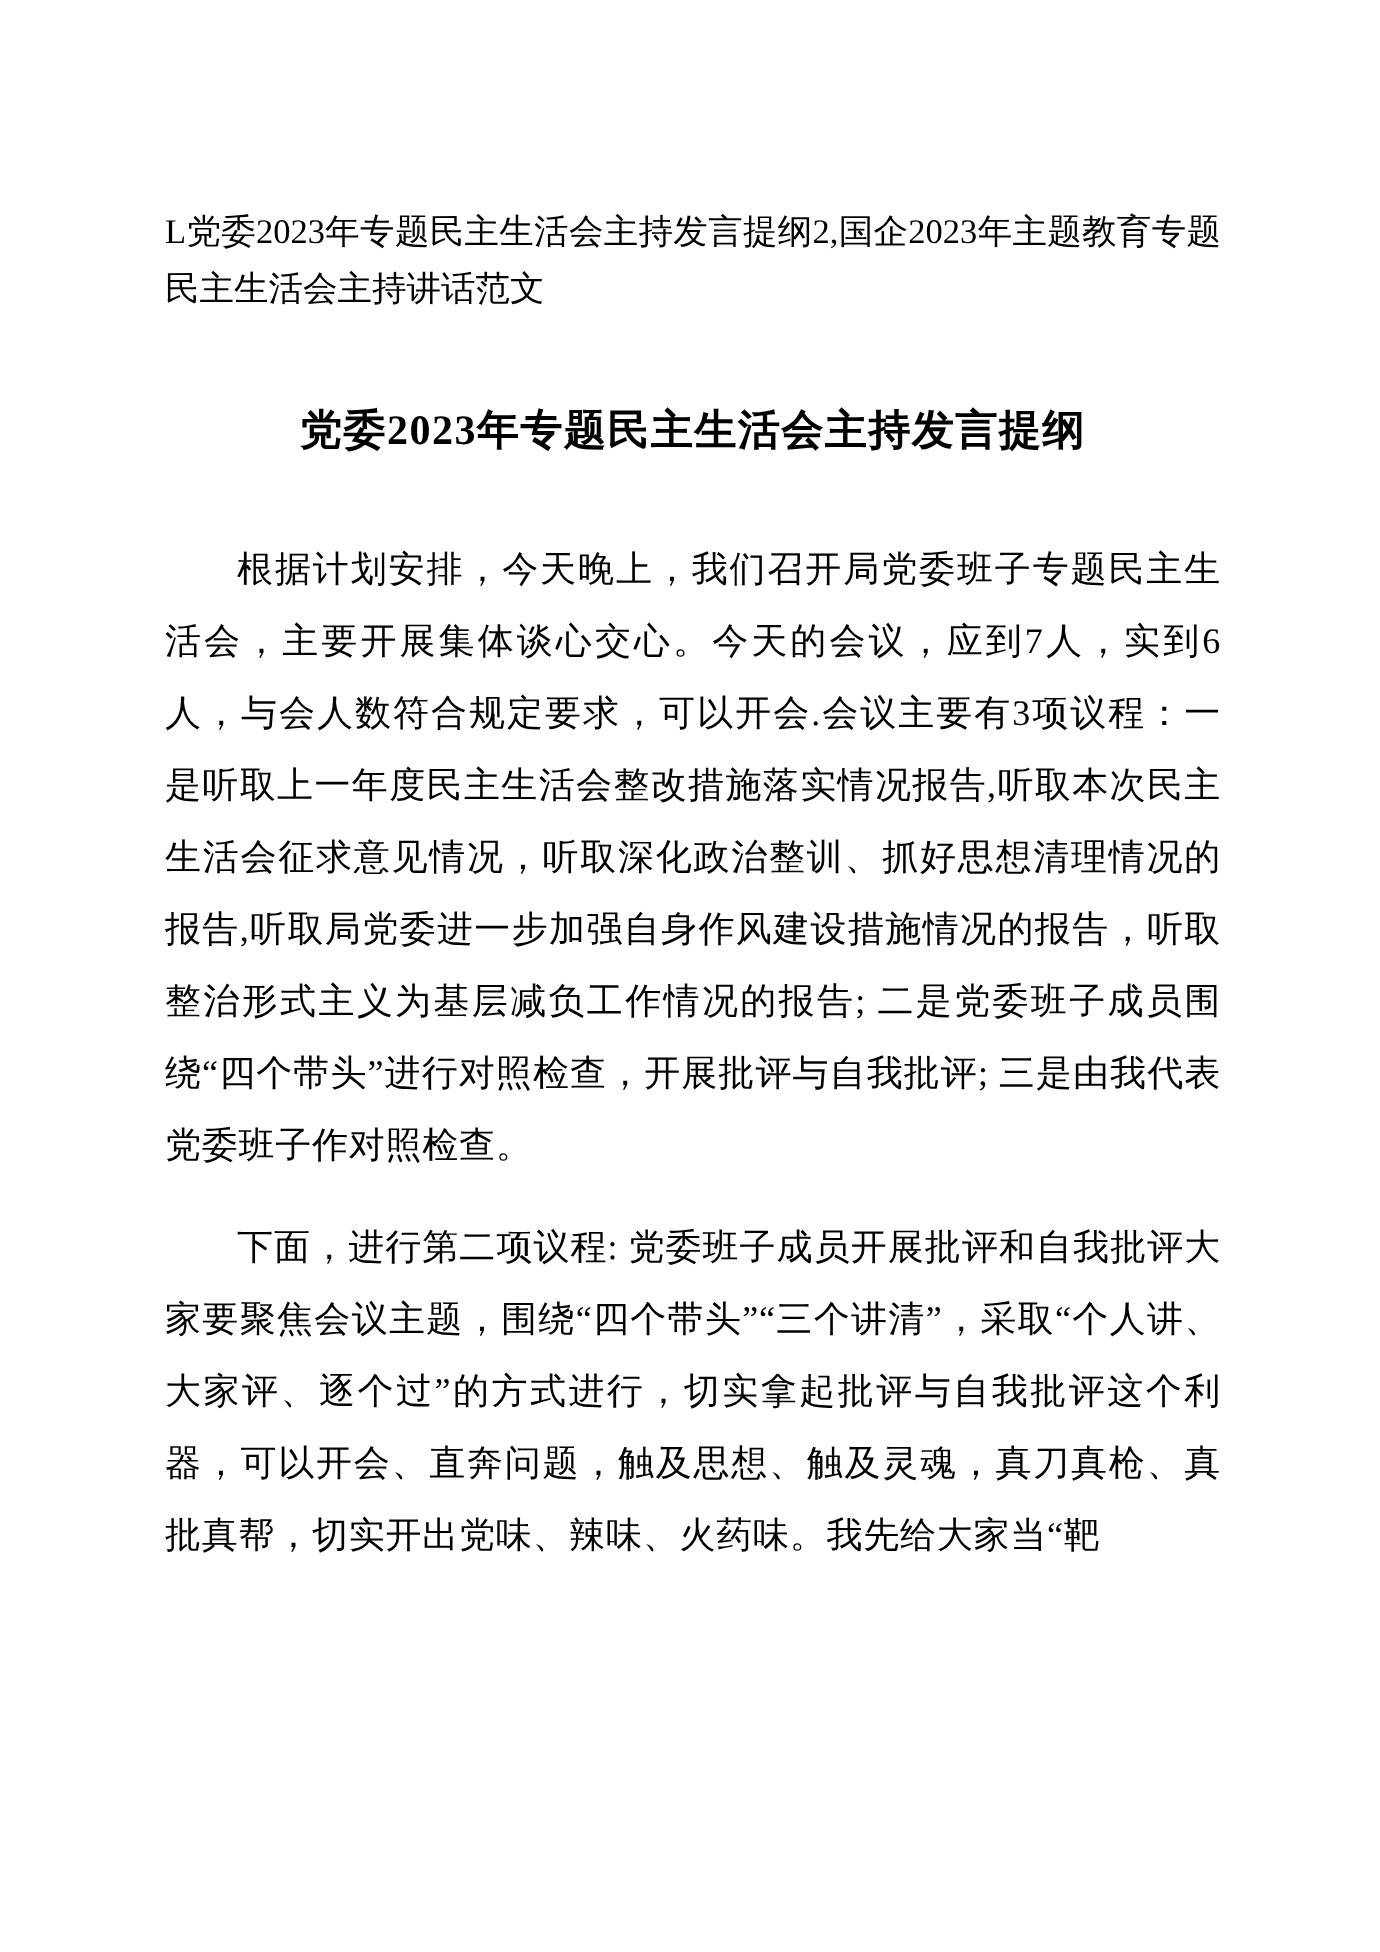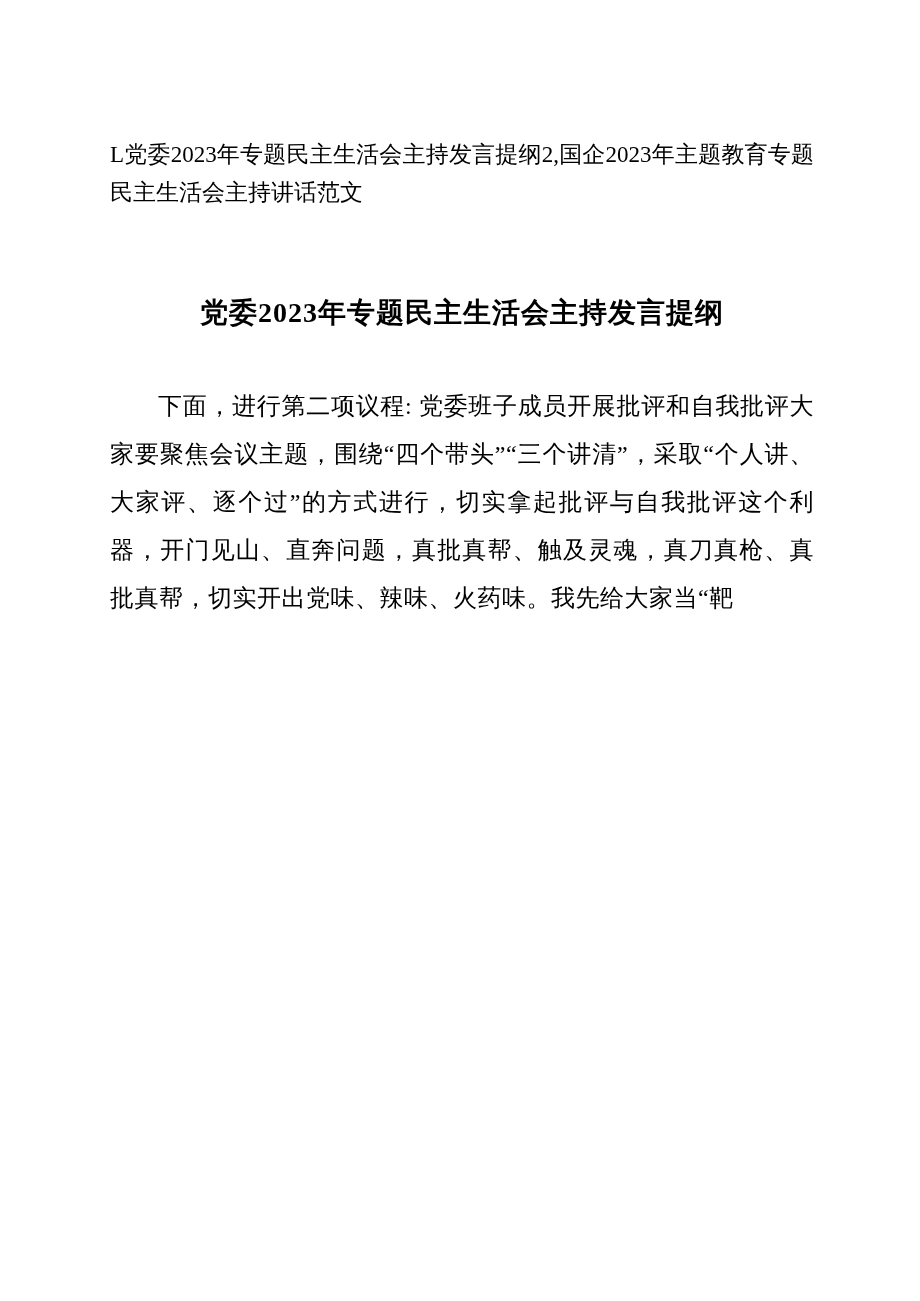--- a/index.html
+++ b/index.html
@@ -30,21 +30,21 @@
   .doc-header {
     font-size: 23px;
     line-height: 38px;
     text-align: justify;
     text-justify: inter-ideograph;
     color: #000000;
   }
 
   
   .doc-title {
-    margin-top: 82px;
+    margin-top: 56px;
     font-size: 28px;
     font-weight: bold;
     text-align: center;
     letter-spacing: 1px;
     color: #000000;
   }
 
   .doc-body {
     margin-top: 50px;
   }
@@ -68,17 +68,18 @@
 <body>
 
 <div class="page">
   <div class="content">
 
     <div class="doc-header">L党委2023年专题民主生活会主持发言提纲2,国企2023年主题教育专题民主生活会主持讲话范文</div>
 
     <div class="doc-title">党委2023年专题民主生活会主持发言提纲</div>
 
     <div class="doc-body">
-      <p>下面，进行第二项议程: 党委班子成员开展批评和自我批评大家要聚焦会议主题，围绕“四个带头”“三个讲清”，采取“个人讲、大家评、逐个过”的方式进行，切实拿起批评与自我批评这个利器，开门见山、直奔问题，真批真帮、触及灵魂，真刀真枪、真批真帮，切实开出党味、辣味、火药味。我先给大家当“靶</p>
+      <p>根据计划安排，今天晚上，我们召开局党委班子专题民主生活会，主要开展集体谈心交心。今天的会议，应到7人，实到6人，与会人数符合规定要求，可以开会.会议主要有3项议程：一是听取上一年度民主生活会整改措施落实情况报告,听取本次民主生活会征求意见情况，听取深化政治整训、抓好思想清理情况的报告,听取局党委进一步加强自身作风建设措施情况的报告，听取整治形式主义为基层减负工作情况的报告; 二是党委班子成员围绕“四个带头”进行对照检查，开展批评与自我批评; 三是由我代表党委班子作对照检查。</p>
+      <p>下面，进行第二项议程: 党委班子成员开展批评和自我批评大家要聚焦会议主题，围绕“四个带头”“三个讲清”，采取“个人讲、大家评、逐个过”的方式进行，切实拿起批评与自我批评这个利器，可以开会、直奔问题，触及思想、触及灵魂，真刀真枪、真批真帮，切实开出党味、辣味、火药味。我先给大家当“靶</p>
     </div>
 
   </div>
 </div>
 
 </body></html>

